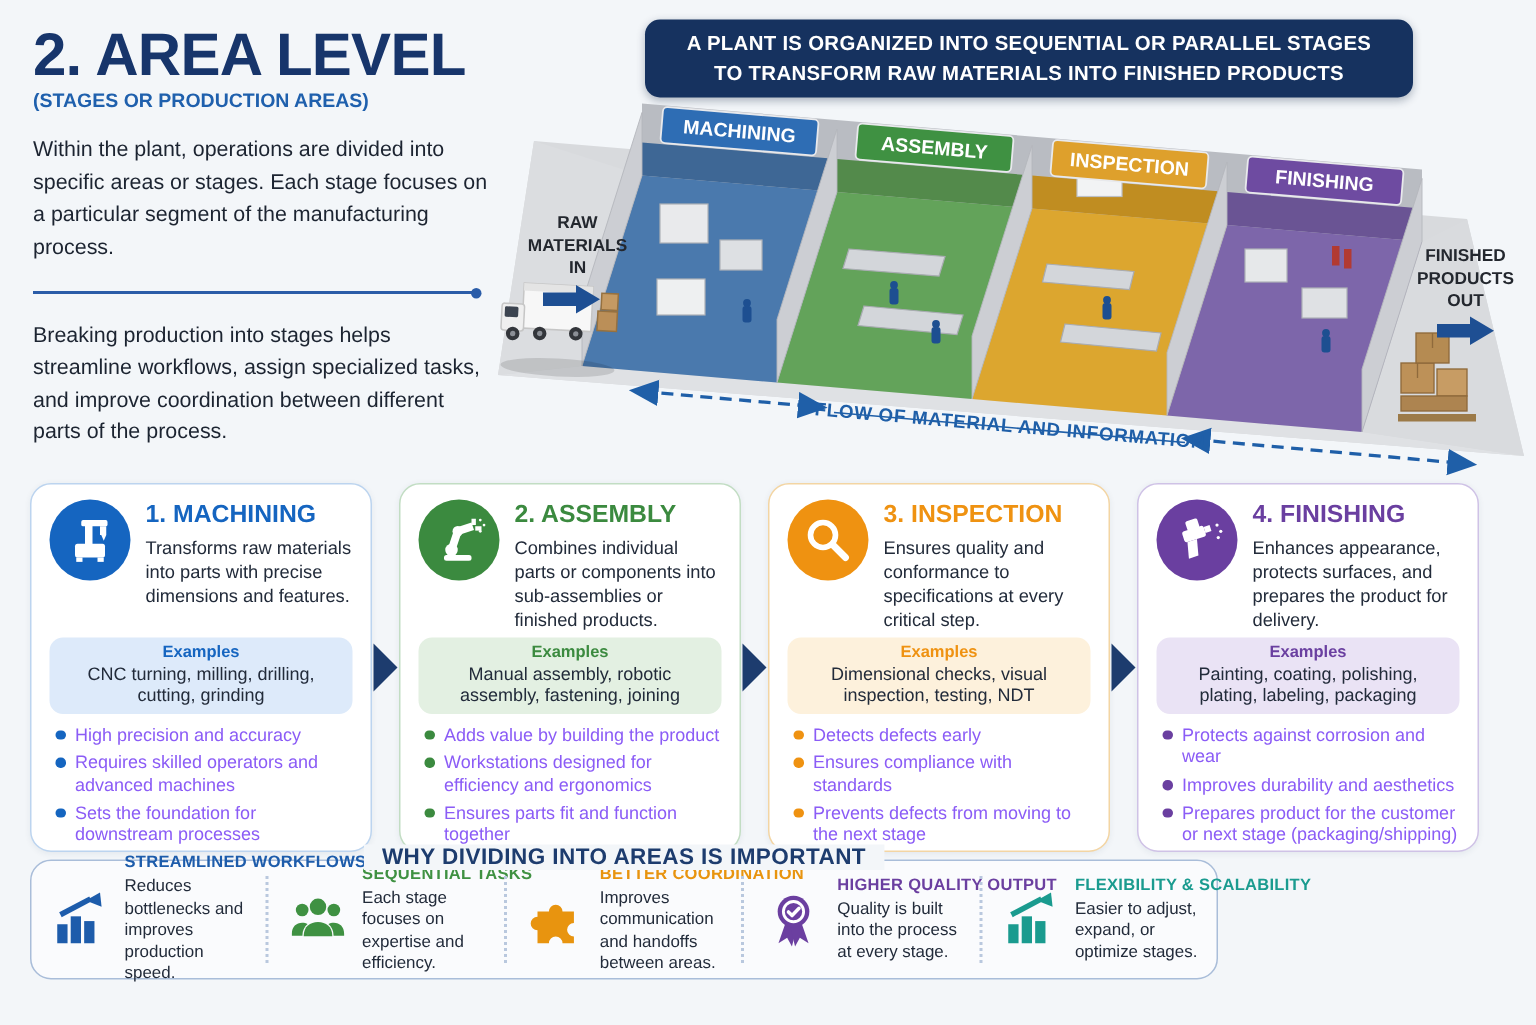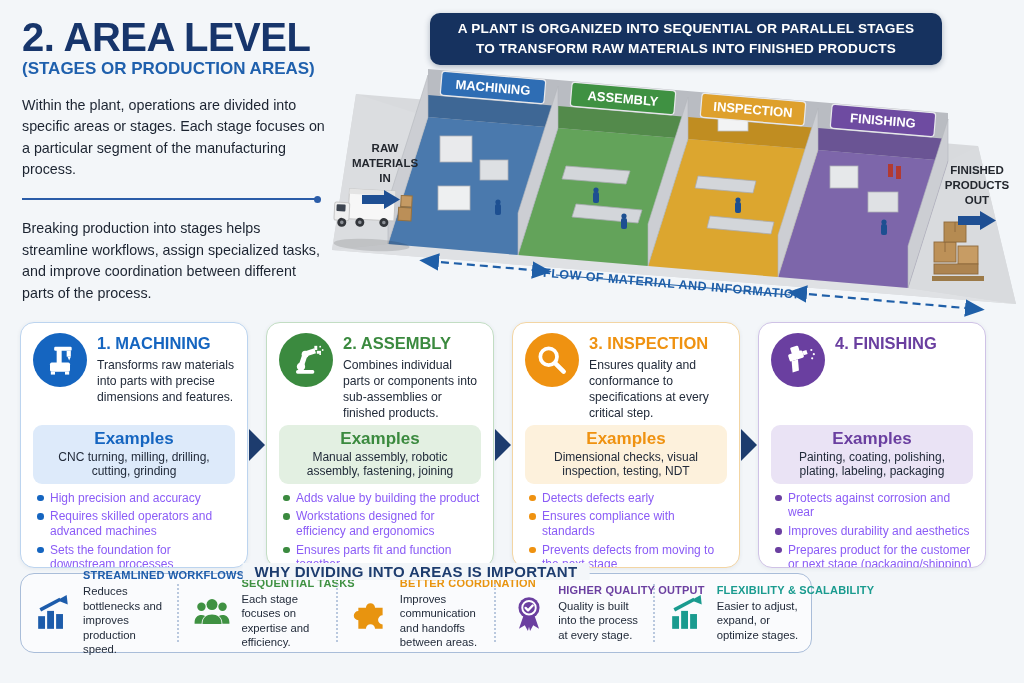--- a/index.html
+++ b/index.html
@@ -5,21 +5,21 @@
   html,body{margin:0;padding:0;}
   body{
     width:1024px;height:683px;position:relative;overflow:hidden;
     background:#f3f6f9;
     font-family:"Liberation Sans", sans-serif;
     color:#1e2635;
   }
   
   .left-text{position:absolute;left:22px;top:16px;width:306px;}
   .main-title{font-size:40px;font-weight:bold;color:#17356b;letter-spacing:-0.5px;margin:0 0 2px 0;line-height:1.05;}
-  .sub-title{font-size:17px;font-weight:bold;color:#1f60ad;margin:0 0 16px 0;line-height:1.1;}
+  .sub-title{font-size:13px;font-weight:bold;color:#1f60ad;margin:0 0 16px 0;line-height:1.1;}
   .intro-p{font-size:14.3px;line-height:1.5;color:#1c2431;margin:0;}
   .divider{position:relative;height:2px;background:#2a5ca8;width:296px;margin:18px 0 18px 0;}
   .divider::after{content:"";position:absolute;right:-3px;top:-2.5px;width:7px;height:7px;border-radius:50%;background:#2a5ca8;}
   
   .banner{position:absolute;left:430px;top:13px;width:512px;min-height:52px;background:#16325f;
     border-radius:10px;color:#fff;font-weight:bold;font-size:13.6px;line-height:1.45;letter-spacing:.2px;
     display:flex;align-items:center;justify-content:center;text-align:center;padding:6px 24px;box-sizing:border-box;
     box-shadow:0 2px 6px rgba(10,30,60,.3);}
   
   .factory{position:absolute;left:328px;top:64px;width:696px;height:254px;}
@@ -32,21 +32,21 @@
   .card-arrow{flex:0 0 18px;display:flex;align-items:center;justify-content:center;}
   .card-arrow::before{content:"";width:0;height:0;border:solid transparent;border-width:16px 0 16px 16px;border-left-color:#1d3c6e;display:block;}
   .card-head{display:flex;gap:10px;min-height:94px;}
   .card-icon{flex:0 0 54px;width:54px;height:54px;border-radius:50%;background:var(--c);
     display:flex;align-items:center;justify-content:center;margin-top:2px;}
   .card-icon svg{width:40px;height:40px;display:block;}
   .card-head-text{flex:1;min-width:0;}
   .card-title{font-size:16.5px;font-weight:bold;color:var(--c);margin:3px 0 5px 0;}
   .card-desc{font-size:12.2px;line-height:1.3;color:#222b3a;}
   .examples-box{background:var(--box);border-radius:9px;padding:4px 8px 5px 8px;text-align:center;}
-  .examples-title{color:var(--c);font-weight:bold;font-size:17px;margin-bottom:1px;}
+  .examples-title{color:var(--c);font-weight:bold;font-size:11px;margin-bottom:1px;}
   .examples-text{font-size:12px;line-height:1.2;color:#222b3a;}
   .bullets{list-style:none;margin:7px 0 0 0;padding:0 0 0 2px;}
   .bullets li{position:relative;padding-left:15px;font-size:12px;line-height:1.22;color:#8b5cf6;margin-bottom:4px;}
   .bullets li::before{content:"";position:absolute;left:2px;top:4px;width:6.5px;height:6.5px;border-radius:50%;background:var(--c);}
   
   .strip{position:absolute;left:20px;top:573px;width:792px;height:80px;border:1.6px solid #a9bdd9;border-radius:14px;
     background:rgba(255,255,255,.6);display:flex;align-items:center;box-sizing:border-box;}
   .strip-title{position:absolute;top:-11px;left:50%;transform:translateX(-50%);background:#f3f6f9;
     padding:0 12px;font-weight:bold;font-size:15px;color:#1d3c6e;white-space:nowrap;letter-spacing:.3px;}
   .strip-item{flex:1 1 0;min-width:0;display:flex;align-items:center;gap:9px;padding:8px 6px 8px 13px;height:58px;box-sizing:border-box;}
@@ -311,20 +311,21 @@
       <rect x="31" y="15.5" width="5" height="5"></rect>
       <polygon points="15,23 23,23 20,36 12,36"></polygon>
     </g>
     <circle cx="40" cy="12" r="1.3"></circle>
             <circle cx="43" cy="17" r="1.3"></circle>
             <circle cx="41" cy="22" r="1.3"></circle>
   </svg>
         </div>
       <div class="card-head-text">
         <div class="card-title">4. FINISHING</div>
+        <div class="card-desc">Enhances appearance, protects surfaces, and prepares the product for delivery.</div>
       </div>
     </div>
     <div class="examples-box">
       <div class="examples-title">Examples</div>
       <div class="examples-text">Painting, coating, polishing, plating, labeling, packaging</div>
     </div>
     <ul class="bullets">
         <li>Protects against corrosion and wear</li>
         <li>Improves durability and aesthetics</li>
         <li>Prepares product for the customer or next stage (packaging/shipping)</li>

